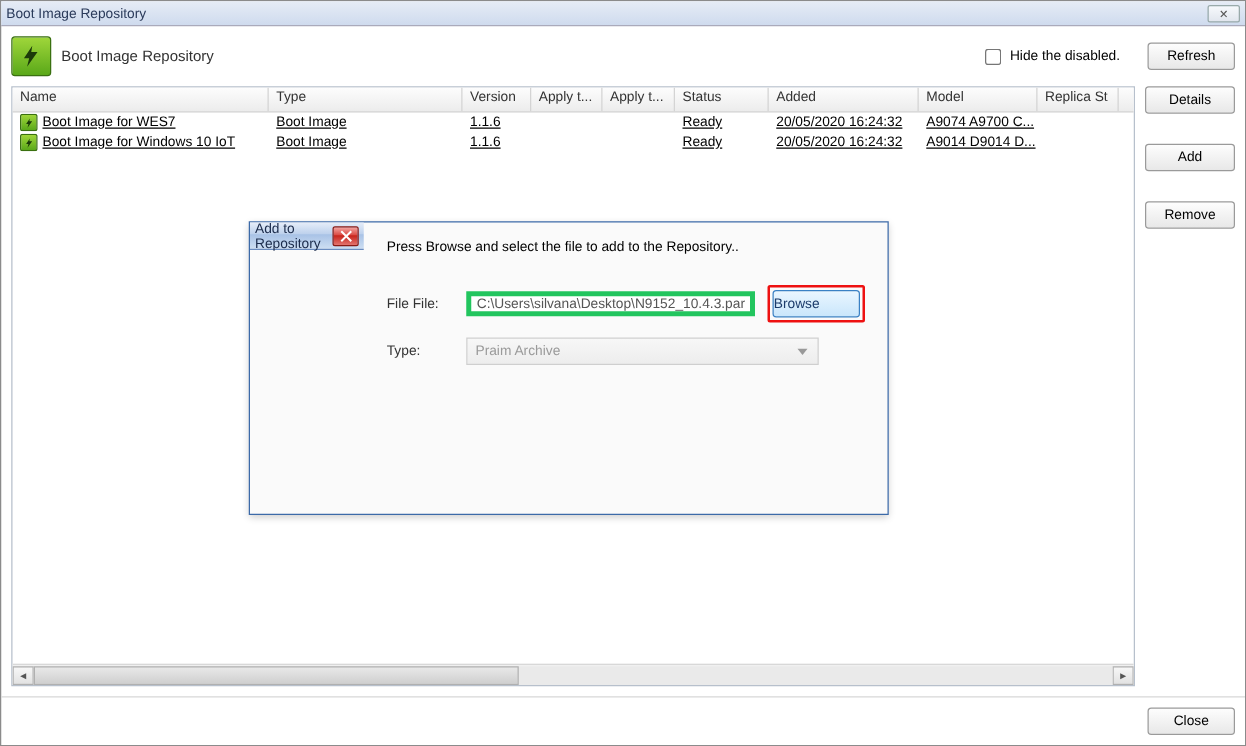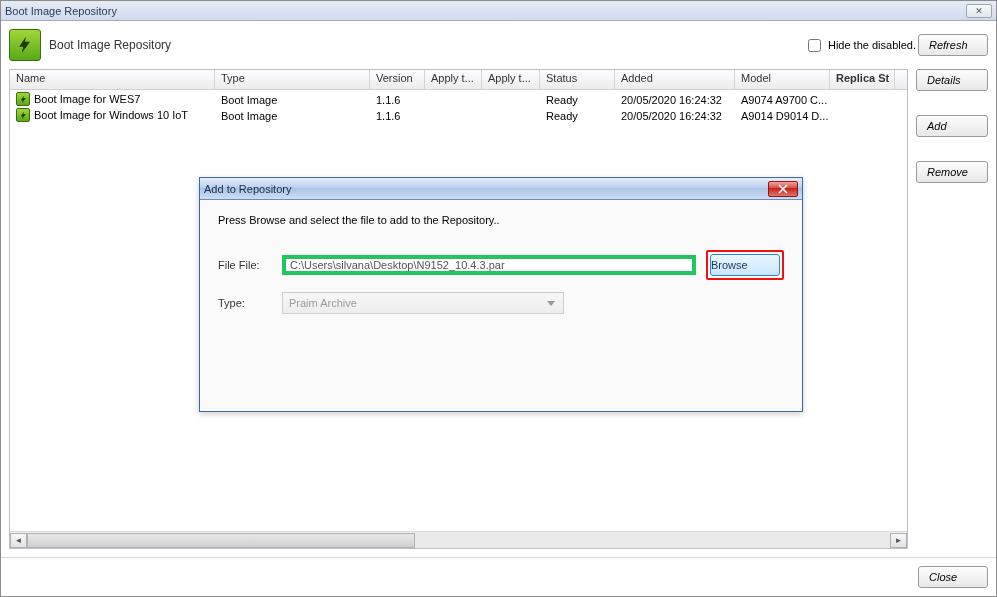--- a/index.html
+++ b/index.html
@@ -5,50 +5,50 @@
   * { box-sizing: border-box; font-family: "Segoe UI", Tahoma, sans-serif; font-size: 11px; }
   body { margin: 0; background: #fff; width: 997px; height: 597px; position: relative; overflow: hidden; }
   .window { width: 997px; height: 597px; border: 1px solid #8b8b8b; background: #fff; display: flex; flex-direction: column; }
   .titlebar { height: 20px; background: linear-gradient(#e6ecf6,#cfdbee); display: flex; align-items: center; padding: 0 4px; font-size: 12px; color: #2a3a5a; border-bottom: 1px solid #aab; }
   .titlebar-close { margin-left: auto; width: 26px; height: 14px; border: 1px solid #9aa; border-radius: 2px; background: linear-gradient(#f7f9fc,#e1e6ee); text-align: center; line-height: 12px; font-size: 9px; color: #555; cursor: default; }
   .content { flex: 1; padding: 8px; display: flex; flex-direction: column; }
   .header-row { display: flex; align-items: center; margin-bottom: 8px; }
   .bolt-icon { width: 32px; height: 32px; background: linear-gradient(#9fd63a,#5aa819); border: 1px solid #3a7010; border-radius: 3px; display: flex; align-items: center; justify-content: center; margin-right: 8px; }
   .bolt-icon svg { width: 20px; height: 20px; }
   .page-title { font-size: 12px; color: #333; }
-  .top-actions { margin-left: auto; display: flex; align-items: center; gap: 2px; }
+  .top-actions { margin-left: auto; display: flex; align-items: center; gap: 22px; }
   .checkbox-row { display: flex; align-items: center; gap: 4px; }
-  .btn { min-width: 70px; height: 22px; background: linear-gradient(#fdfdfd,#e8e8e8); border: 1px solid #9a9a9a; border-radius: 3px; text-align: left; line-height: 20px; cursor: default; padding: 0 10px; font-style: italic; }
+  .btn { min-width: 70px; height: 22px; background: linear-gradient(#fdfdfd,#e8e8e8); border: 1px solid #9a9a9a; border-radius: 3px; text-align: center; line-height: 20px; cursor: default; padding: 0 10px; }
   .main-flex { display: flex; flex: 1; gap: 8px; min-height: 0; }
   .grid-wrap { flex: 1; border: 1px solid #b7c0cc; background: #fff; display: flex; flex-direction: column; position: relative; overflow: hidden; }
   .grid-head { display: flex; background: linear-gradient(#fdfdfd,#ececec); border-bottom: 1px solid #cfcfcf; height: 20px; }
   .grid-head .col { border-right: 1px solid #d4d4d4; padding: 2px 6px; color: #333; white-space: nowrap; overflow: hidden; }
   .grid-body { flex: 1; overflow: hidden; }
-  .grid-row { display: flex; height: 16px; align-items: flex-end; }
+  .grid-row { display: flex; height: 16px; align-items: center; text-decoration: underline; }
   .grid-row .col { padding: 0 6px; white-space: nowrap; overflow: hidden; display: flex; align-items: center; gap: 4px; }
   .small-bolt { width: 14px; height: 14px; background: linear-gradient(#9fd63a,#5aa819); border: 1px solid #3a7010; border-radius: 2px; display: flex; align-items: center; justify-content: center; }
   .small-bolt svg { width: 9px; height: 9px; }
   .h-scroll { height: 17px; background: #f0f0f0; border-top: 1px solid #d8d8d8; display: flex; align-items: center; }
   .sb-btn { width: 17px; height: 15px; background: linear-gradient(#f7f7f7,#e2e2e2); border: 1px solid #b0b0b0; text-align:center; line-height:13px; font-size:8px; color:#555; }
   .sb-track { flex: 1; height: 15px; background: #eaeaea; position: relative; margin: 0 0px; }
   .sb-thumb { position: absolute; left: 0; width: 45%; height: 100%; background: linear-gradient(#e8e8e8,#cfcfcf); border: 1px solid #b0b0b0; }
   .side-buttons { width: 72px; display: flex; flex-direction: column; gap: 24px; }
   .footer { padding: 8px; display: flex; justify-content: flex-end; border-top: 1px solid #d8d8d8; margin-top: auto; }
   
   .c-name { width: 205px; }
   .c-type { width: 155px; }
   .c-ver { width: 55px; }
   .c-at1 { width: 57px; }
   .c-at2 { width: 58px; }
   .c-status { width: 75px; }
   .c-added { width: 120px; }
   .c-model { width: 95px; }
-  .c-rep { width: 65px; font-weight: bold; }
+  .c-rep { width: 65px; }
   
-  .modal { position: absolute; left: 199px; top: 177px; width: 604px; height: 235px; border: 1px solid #3c6aa8; background: #fafafa; box-shadow: 0 2px 6px rgba(0,0,0,.2); display: flex; flex-direction: column; }
+  .modal { position: absolute; left: 199px; top: 177px; width: 512px; height: 235px; border: 1px solid #3c6aa8; background: #fafafa; box-shadow: 0 2px 6px rgba(0,0,0,.2); display: flex; flex-direction: row; }
   .modal-titlebar { height: 22px; background: linear-gradient(#e6edf9,#bcd0ec 45%,#a8c2e6 46%,#cddef2); border-bottom: 1px solid #6a8bbf; display: flex; align-items: center; padding: 0 4px; font-size: 12px; color: #1a2a4a; }
   .modal-close { margin-left: auto; width: 30px; height: 16px; background: linear-gradient(#f3a3a0,#d94740 45%,#c8231b 46%,#e2736e); border: 1px solid #8a1a14; border-radius: 2px; display: flex; align-items: center; justify-content: center; }
   .modal-close svg { width:10px; height:10px; }
   .modal-body { padding: 14px 18px 10px 18px; flex:1; display:flex; flex-direction:column; gap: 24px; }
   .form-row { display: flex; align-items: center; gap: 10px; }
   .form-label { width: 54px; color: #333; }
   .text-input { flex: 1; height: 20px; border: 4px solid #22c55e; background: #fff; padding: 0 4px; color: #555; display:flex; align-items:center; }
   .browse-wrap { border: 2px solid #e11; padding: 2px; border-radius: 2px; }
   .browse-btn { width: 70px; height: 22px; background: linear-gradient(#eaf6ff,#c9e6fb); border: 1px solid #3a81c4; border-radius: 3px; line-height:20px; color:#1a3a6a; }
   .dropdown { width: 282px; height: 22px; border: 1px solid #cfcfcf; background: linear-gradient(#f7f7f7,#ededed); color: #9a9a9a; display:flex; align-items:center; padding: 0 6px; position:relative; }

